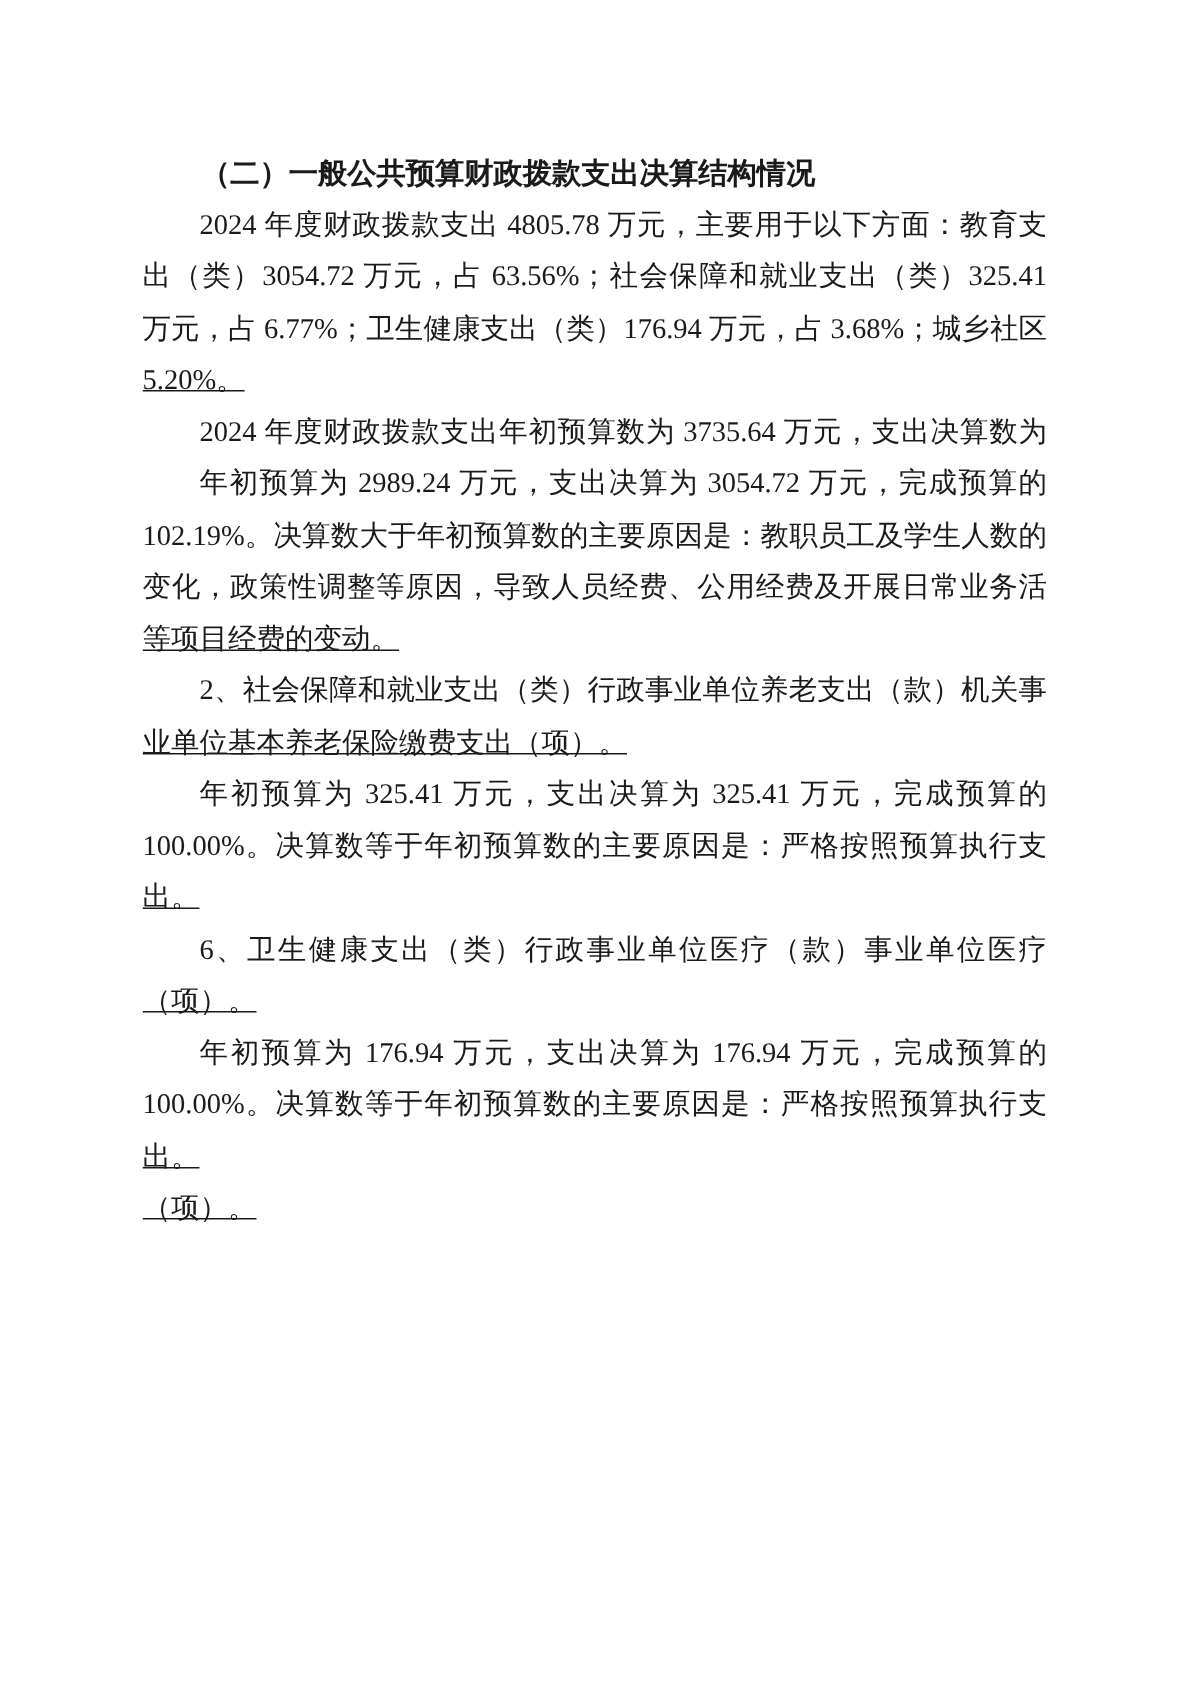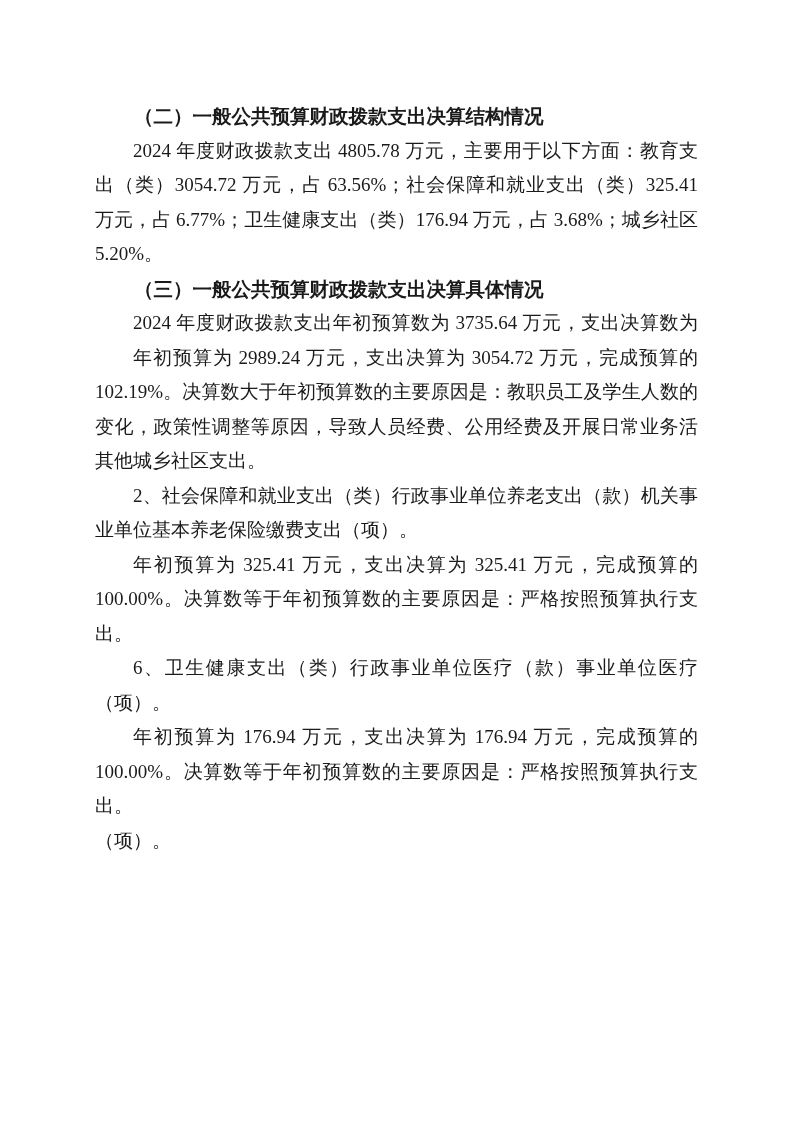--- a/index.html
+++ b/index.html
@@ -36,38 +36,38 @@
     text-indent: 2em;
     text-align: left;
     text-align-last: left;
   }
   .line.first {
     text-indent: 2em;
   }
   .line.last {
     text-align: right;
     text-align-last: left;
+    text-decoration: underline;
   }
 </style>
 </head>
 <body>
 
 <div class="page" style="background: rgb(255, 255, 255);">
   <div class="doc-body" id="doc-body" style="color: rgb(26, 26, 26);">
       <div class="line heading">（二）一般公共预算财政拨款支出决算结构情况</div>
       <div class="line para first">2024 年度财政拨款支出 4805.78 万元，主要用于以下方面：教育支</div>
       <div class="line para">出（类）3054.72 万元，占 63.56%；社会保障和就业支出（类）325.41</div>
       <div class="line para">万元，占 6.77%；卫生健康支出（类）176.94 万元，占 3.68%；城乡社区</div>
       <div class="line para last">5.20%。</div>
-      <div class="line heading">（三）一般公共预算财政拨款支出决算具体情况</div>
       <div class="line para first">2024 年度财政拨款支出年初预算数为 3735.64 万元，支出决算数为</div>
       <div class="line para first">年初预算为 2989.24 万元，支出决算为 3054.72 万元，完成预算的</div>
       <div class="line para">102.19%。决算数大于年初预算数的主要原因是：教职员工及学生人数的</div>
       <div class="line para">变化，政策性调整等原因，导致人员经费、公用经费及开展日常业务活动</div>
-      <div class="line para last">其他城乡社区支出。</div>
+      <div class="line para last">等项目经费的变动。</div>
       <div class="line para first">2、社会保障和就业支出（类）行政事业单位养老支出（款）机关事</div>
       <div class="line para last">业单位基本养老保险缴费支出（项）。</div>
       <div class="line para first">年初预算为 325.41 万元，支出决算为 325.41 万元，完成预算的</div>
       <div class="line para">100.00%。决算数等于年初预算数的主要原因是：严格按照预算执行支</div>
       <div class="line para last">出。</div>
       <div class="line para first">6、卫生健康支出（类）行政事业单位医疗（款）事业单位医疗</div>
       <div class="line para last">（项）。</div>
       <div class="line para first">年初预算为 176.94 万元，支出决算为 176.94 万元，完成预算的</div>
       <div class="line para">100.00%。决算数等于年初预算数的主要原因是：严格按照预算执行支</div>
       <div class="line para last">出。</div>

